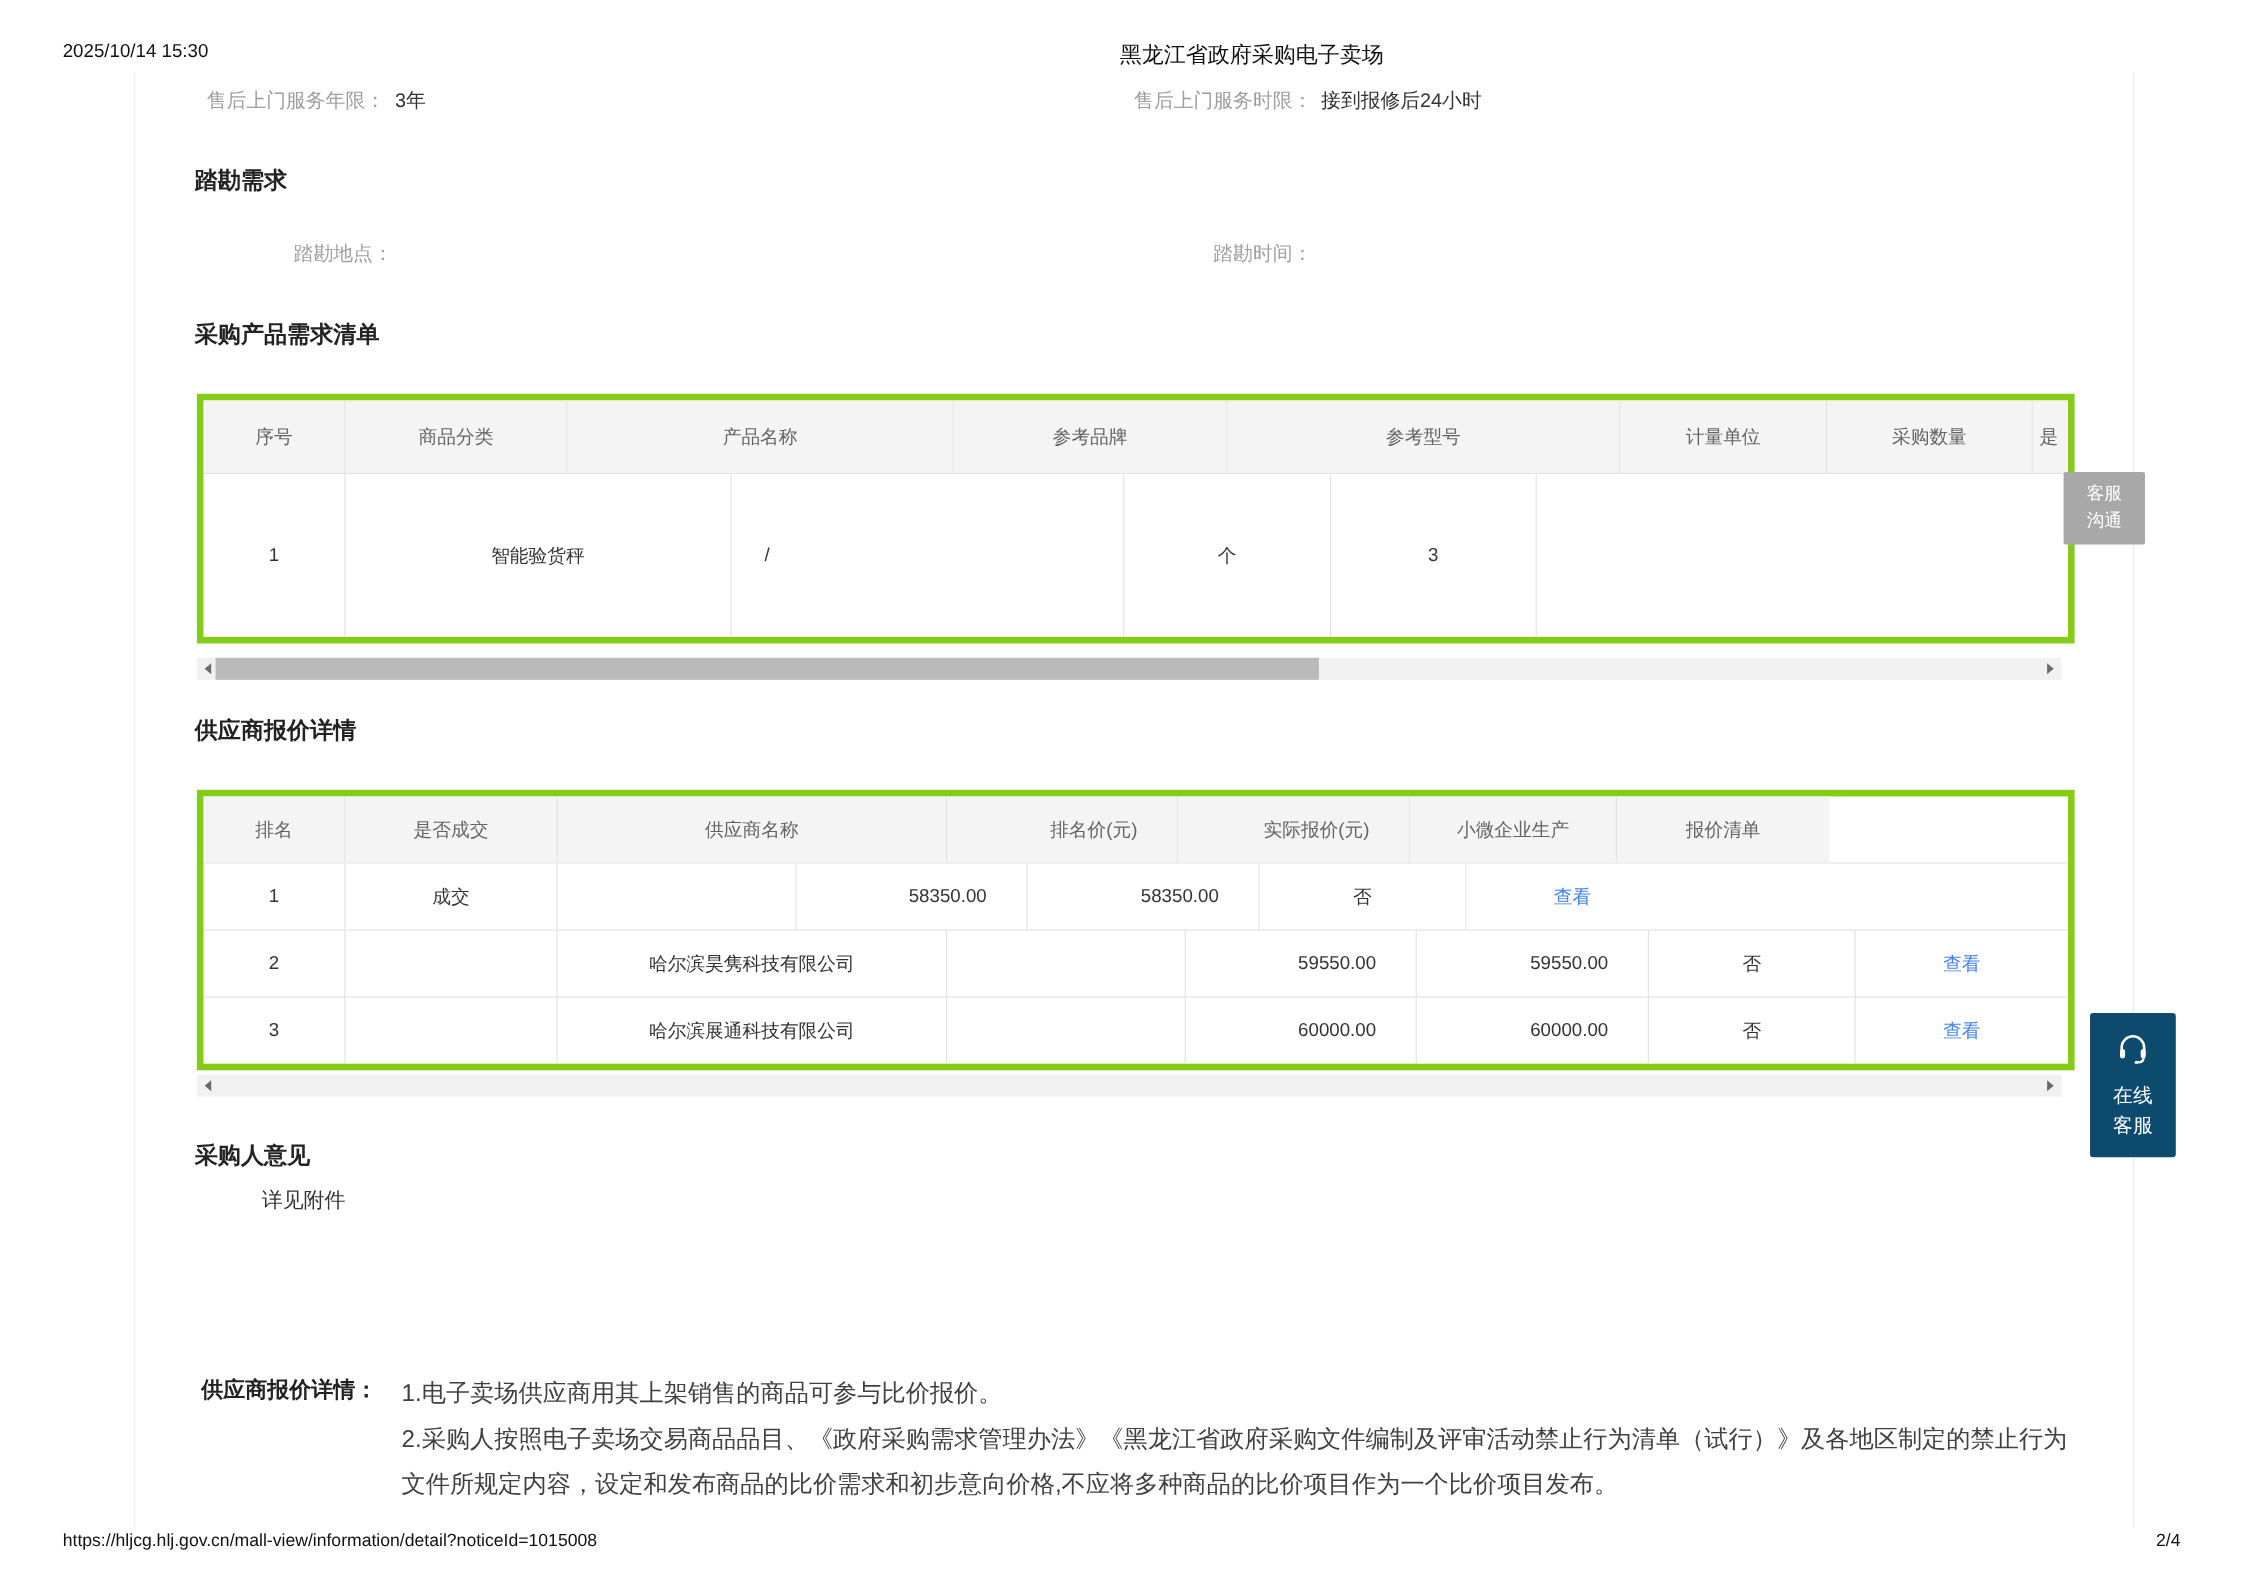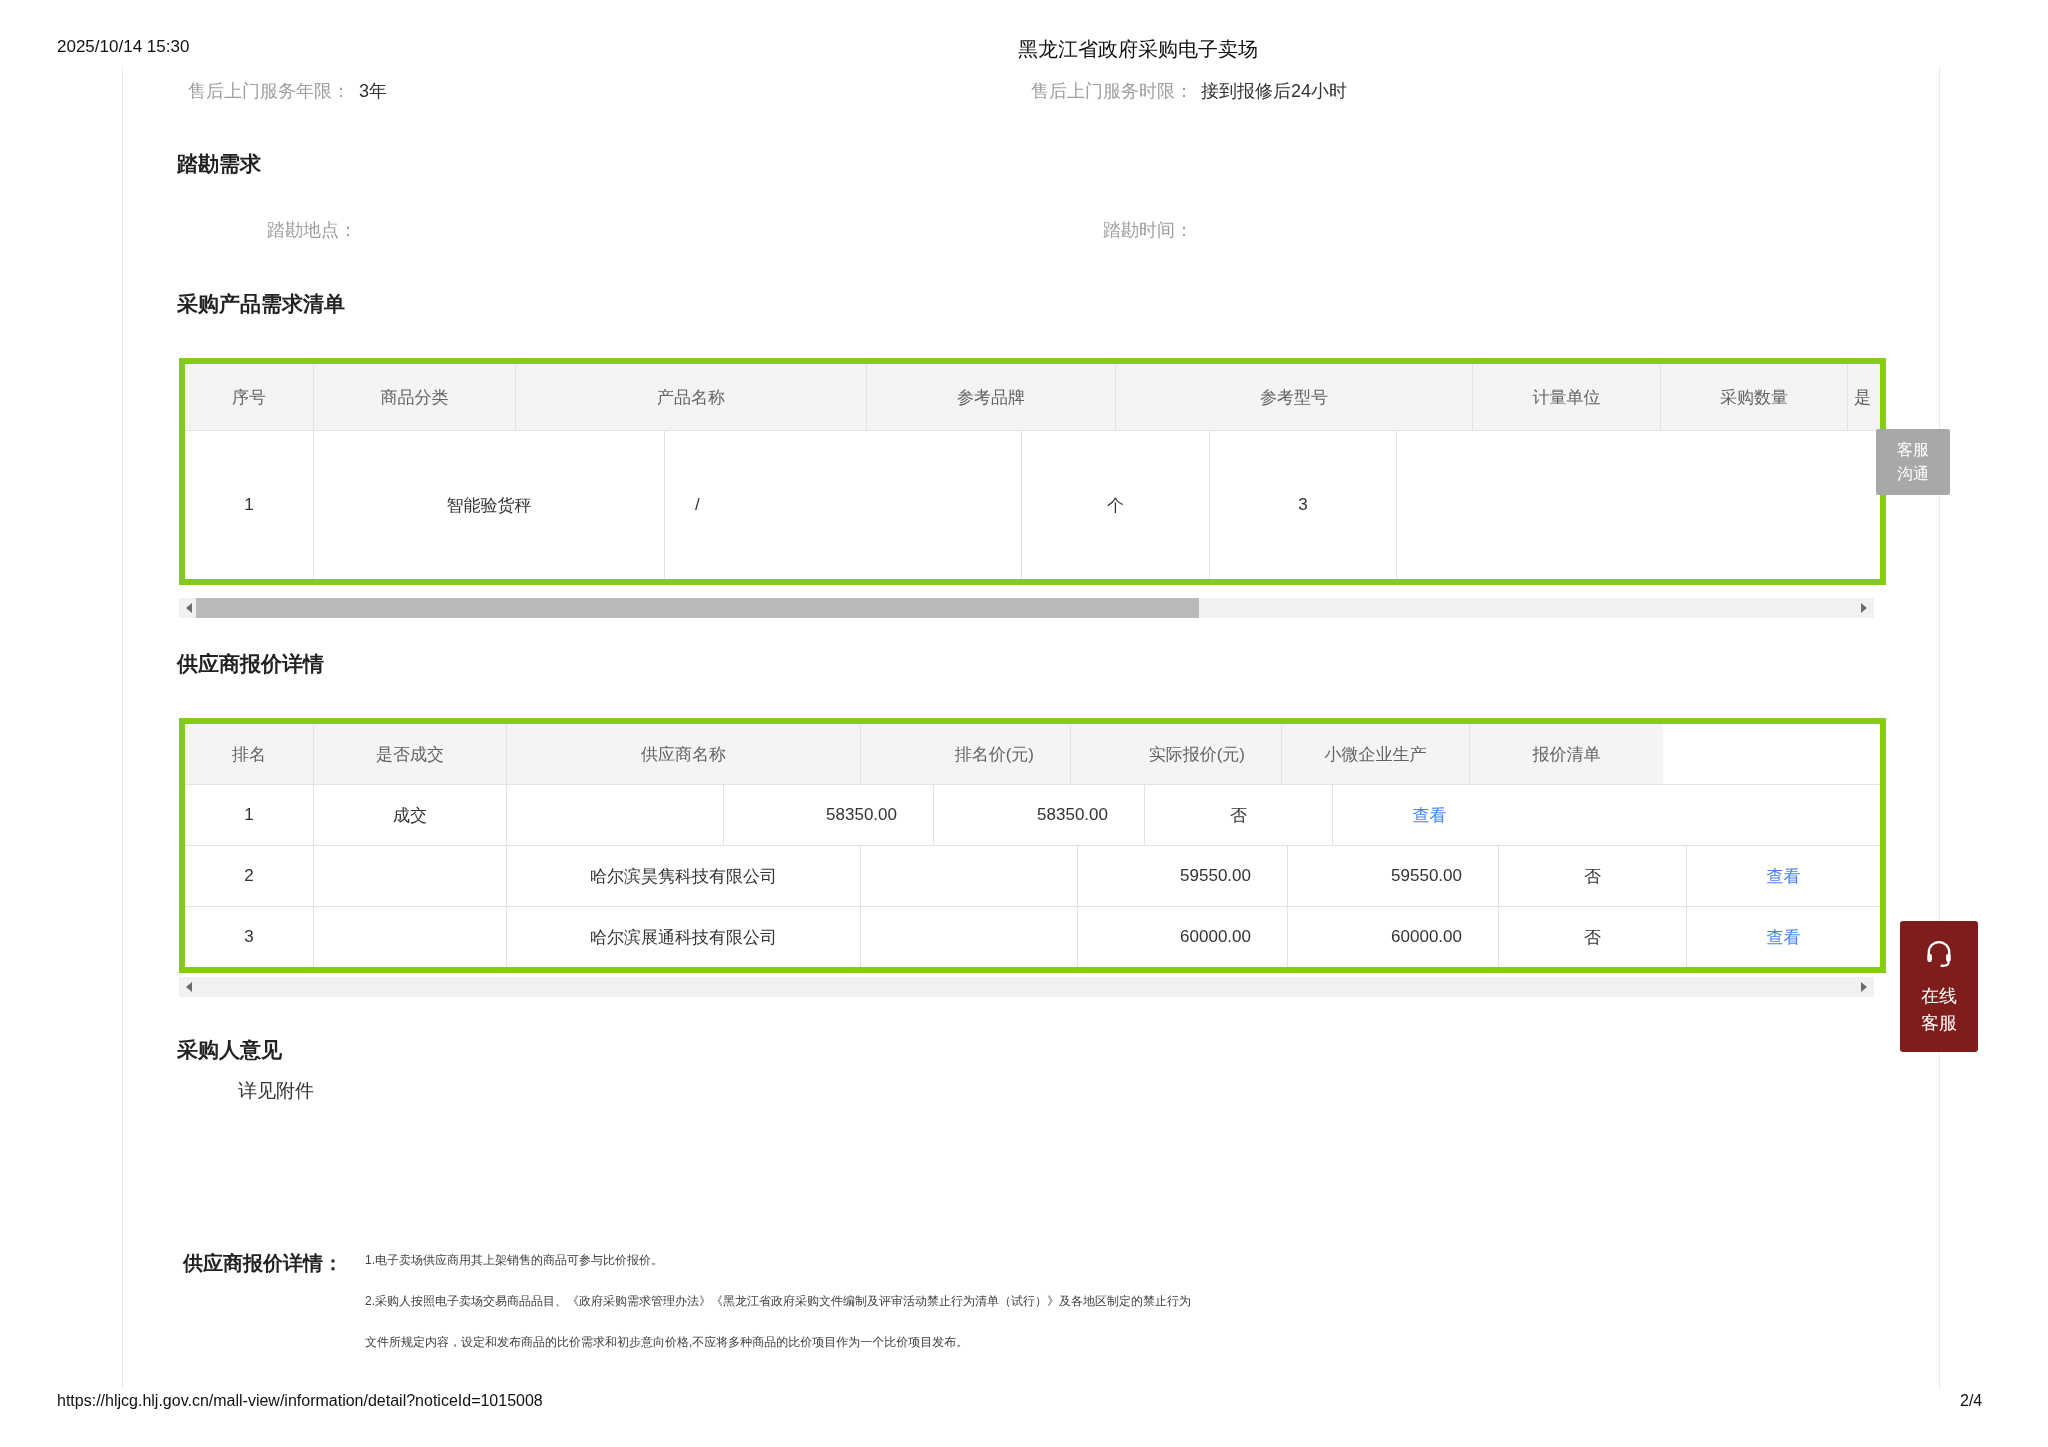--- a/index.html
+++ b/index.html
@@ -26,26 +26,26 @@
   .num{justify-content:flex-end;padding-right:36px;}
   .link{color:#4583ec;cursor:pointer;}
   .sbar{position:absolute;height:20px;background:#f1f1f1;}
   .sthumb{position:absolute;top:0;height:20px;background:#b9b9b9;}
   .arr{position:absolute;top:5px;width:0;height:0;border-top:5px solid transparent;border-bottom:5px solid transparent;}
   .arrL{left:7px;border-right:6px solid #6b6b6b;}
   .arrR{right:7px;border-left:6px solid #6b6b6b;}
   .graybadge{position:absolute;left:1876px;top:429px;width:74px;height:66px;background:#a8a8a8;
              border-radius:2px;color:#fff;font-size:16px;line-height:24px;display:flex;flex-direction:column;
              align-items:center;justify-content:center;cursor:pointer;}
-  .redbadge{position:absolute;left:1900px;top:921px;width:78px;height:131px;background:#7f1d1d;
+  .redbadge{position:absolute;left:1900px;top:921px;width:78px;height:131px;background:#0c4a6e;
             border-radius:3px;color:#fff;font-size:18px;line-height:27px;display:flex;flex-direction:column;
             align-items:center;cursor:pointer;}
   .redbadge .ic{margin-top:16px;margin-bottom:8px;}
   .rules-label{font-size:20px;font-weight:bold;color:#222;white-space:nowrap;}
-  .rules-line{font-size:12px;color:#404040;white-space:nowrap;}
+  .rules-line{font-size:22px;color:#404040;white-space:nowrap;}
   .pfoot{font-size:16px;color:#111;white-space:nowrap;}
 </style>
 </head>
 <body>
 
 <div class="canvas">
 
   <div class="abs pdate" style="left:57px;top:37px;">2025/10/14 15:30</div>
   <div class="abs ptitle" style="left:1018px;top:36px;">黑龙江省政府采购电子卖场</div>
 

